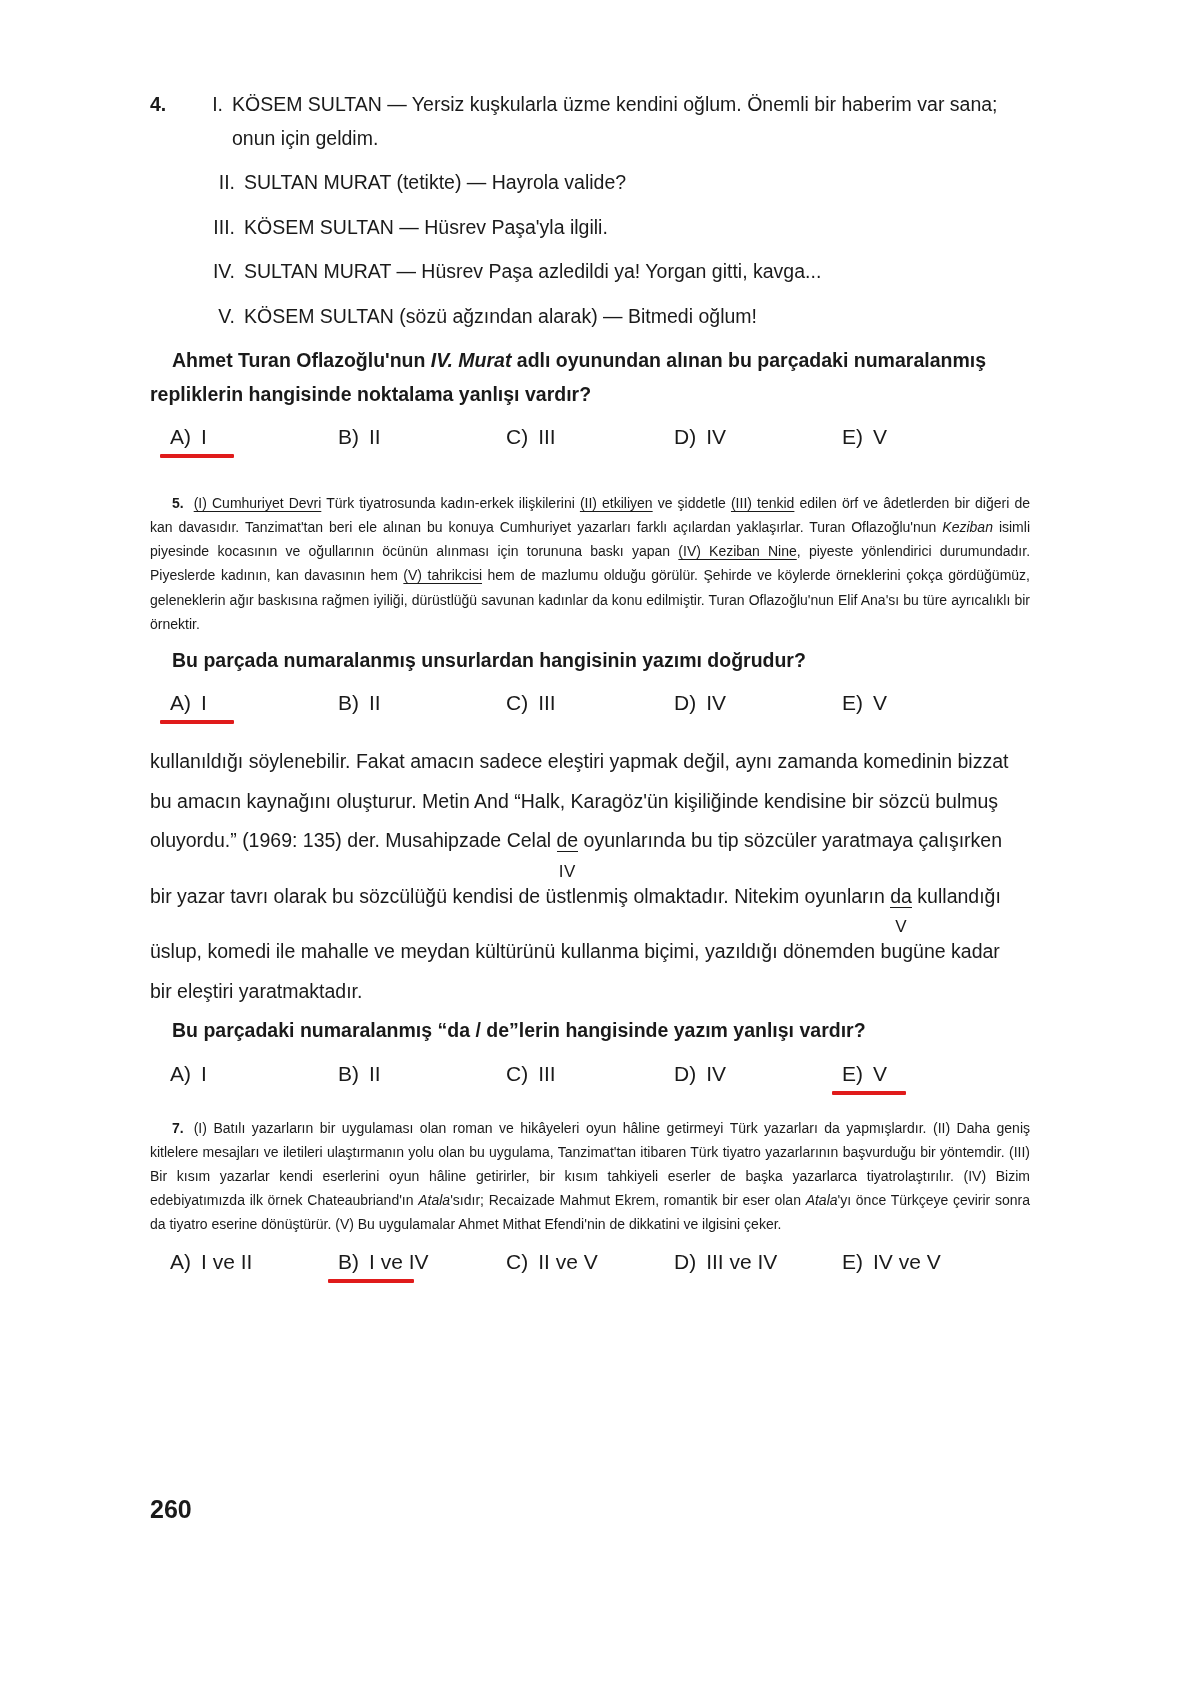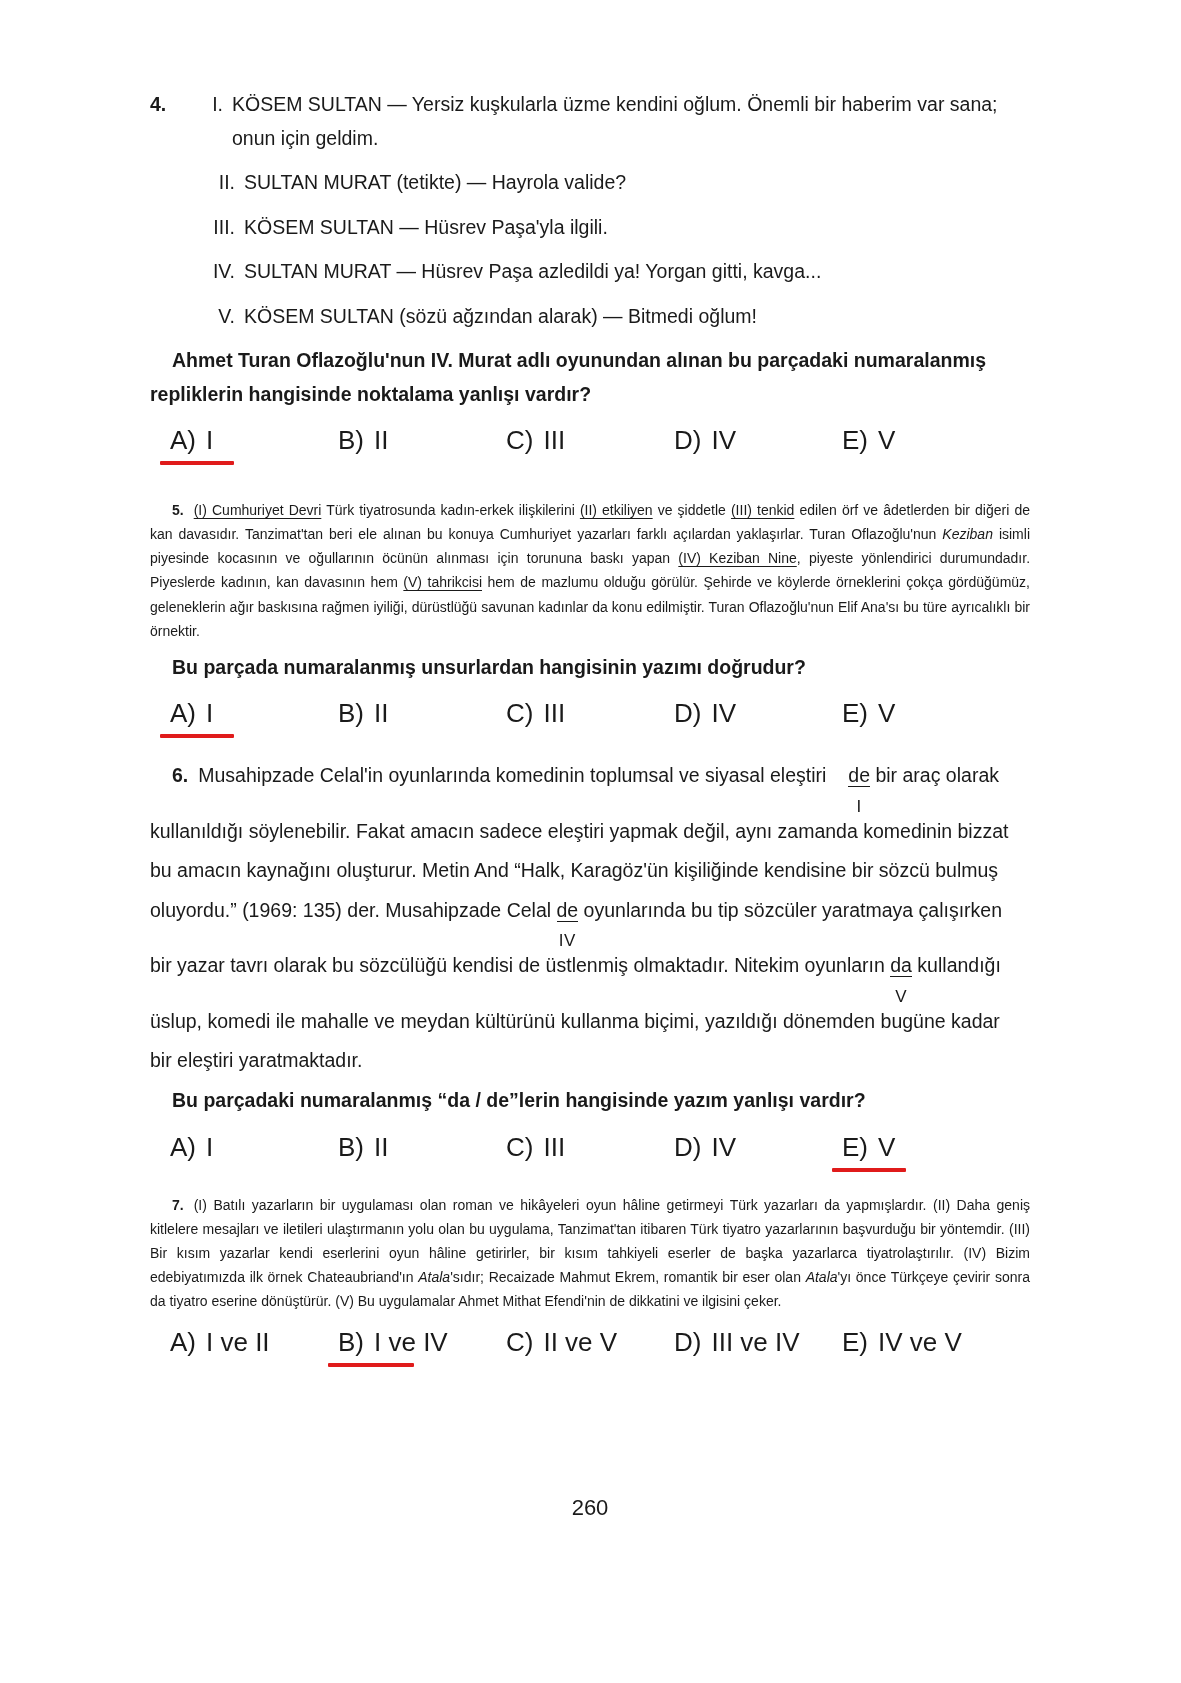--- a/index.html
+++ b/index.html
@@ -35,21 +35,21 @@
     font-weight: bold;
     margin-right: 10px;
   }
   .ask {
     font-size: 19.5px;
     font-weight: bold;
     line-height: 1.72;
     text-indent: 22px;
     margin-top: 8px;
   }
-  .ital { }
+  .ital { font-style: italic; }
   .u { text-decoration: underline; text-underline-offset: 3px; }
 
   
   .dlg {
     font-size: 19.5px;
     line-height: 1.72;
   }
   .dlg-row {
     display: flex;
     align-items: center;
@@ -70,21 +70,21 @@
   .q4-num {
     width: 52px;
     flex: 0 0 52px;
     font-weight: bold;
     font-size: 19.5px;
   }
 
   
   .options {
     display: flex;
-    font-size: 26px;
+    font-size: 21px;
     margin-top: 14px;
     padding-left: 20px;
     position: relative;
   }
   .opt {
     width: 168px;
     flex: 0 0 168px;
     position: relative;
     white-space: nowrap;
   }
@@ -127,22 +127,22 @@
     margin-bottom: 22px;
   }
   .p6line.tight { margin-bottom: 6px; }
 
   
   .pageno {
     position: absolute;
     left: 0;
     right: 0;
     top: 1495px;
-    text-align: center;
-    font-size: 22px;
+    font-size: 25px;
+    font-weight: bold;
   }
   .gap-m { height: 30px; }
   .gap-l { height: 42px; }
 </style>
 </head>
 <body>
 
 <div class="page">
 
   <div style="height:88px"></div>
@@ -197,21 +197,20 @@
       <div class="opt"><span class="letter">C)</span><span>III</span></div>
       <div class="opt"><span class="letter">D)</span><span>IV</span></div>
       <div class="opt"><span class="letter">E)</span><span>V</span></div>
     </div>
   </div>
 
   <div class="gap-m"></div>
 
   <div class="q-block">
     <div id="q6lines">
-        <div class="p6line" style="text-indent: 22px;"><span class="qnum">6.</span><span>Musahipzade Celal'in oyunlarında komedinin toplumsal ve siyasal eleştiri</span><span class="mk"><span class="word">de</span><span class="rn">I</span></span><span> bir araç olarak</span></div>
         <div class="p6line tight"><span>kullanıldığı söylenebilir. Fakat amacın sadece eleştiri yapmak değil, aynı zamanda komedinin bizzat</span></div>
         <div class="p6line tight"><span>bu amacın kaynağını oluşturur. Metin And “Halk, Karagöz'ün kişiliğinde kendisine bir sözcü bulmuş</span></div>
         <div class="p6line"><span>oluyordu.” (1969: 135) der. Musahipzade Celal </span><span class="mk"><span class="word">de</span><span class="rn">IV</span></span><span> oyunlarında bu tip sözcüler yaratmaya çalışırken</span></div>
         <div class="p6line"><span>bir yazar tavrı olarak bu sözcülüğü kendisi de üstlenmiş olmaktadır. Nitekim oyunların </span><span class="mk"><span class="word">da</span><span class="rn">V</span></span><span> kullandığı</span></div>
         <div class="p6line tight"><span>üslup, komedi ile mahalle ve meydan kültürünü kullanma biçimi, yazıldığı dönemden bugüne kadar</span></div>
         <div class="p6line tight"><span>bir eleştiri yaratmaktadır.</span></div>
       </div>
 
     <div class="ask" style="margin-top:2px">Bu parçadaki numaralanmış “da / de”lerin hangisinde yazım yanlışı vardır?</div>
 

